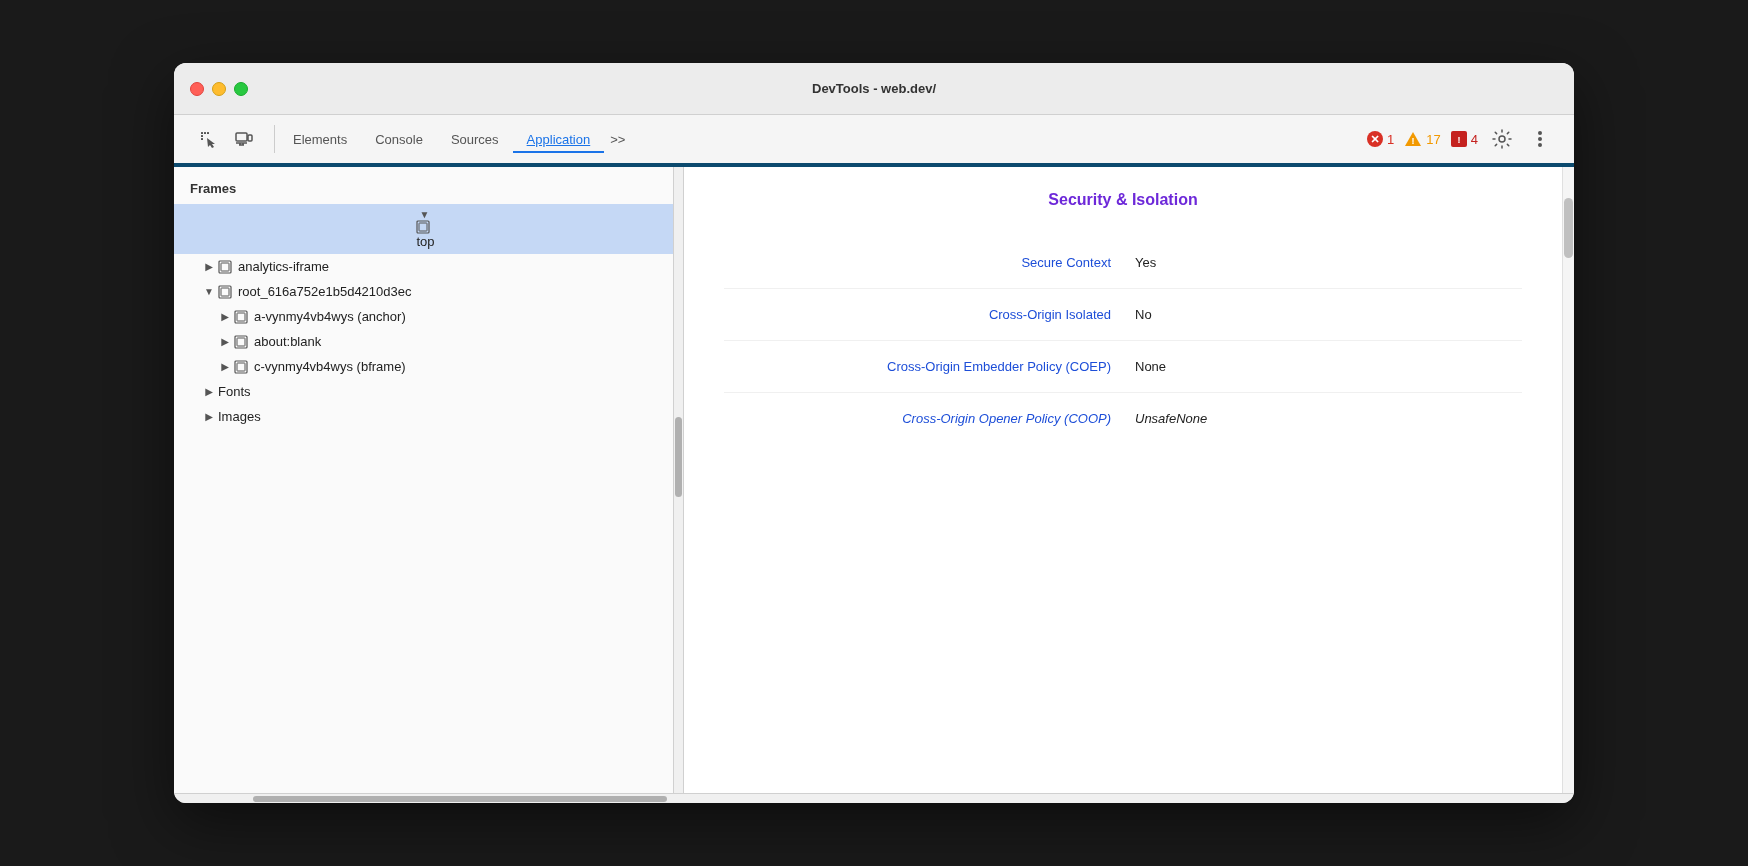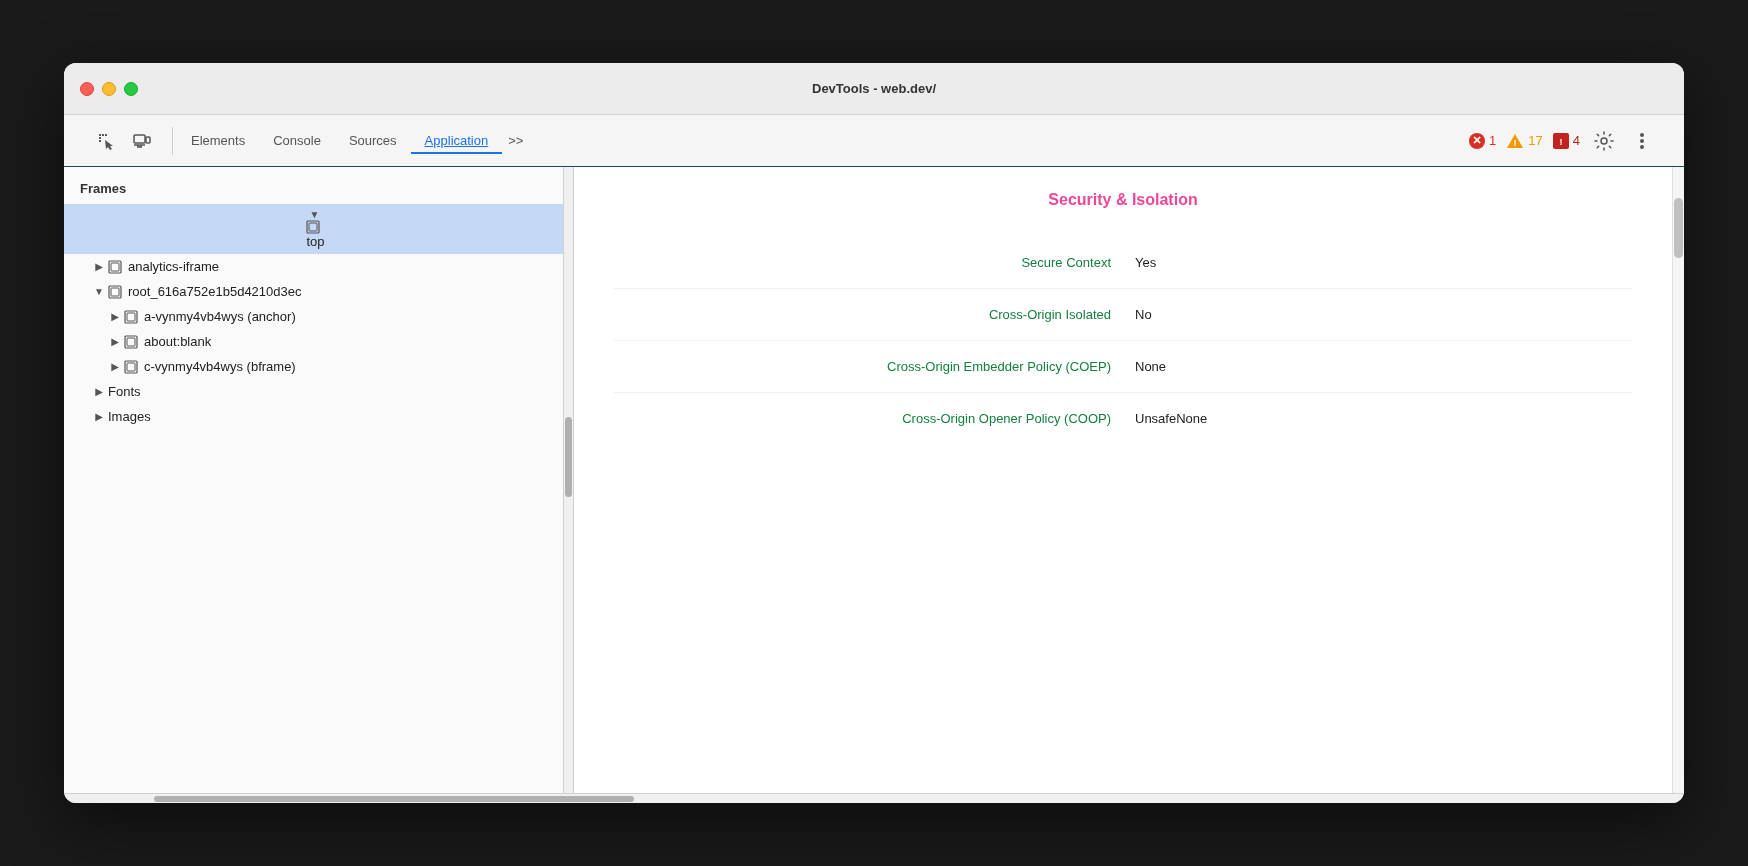--- a/index.html
+++ b/index.html
@@ -7,21 +7,21 @@
     body {
       background: #1a1a1a;
       display: flex;
       justify-content: center;
       align-items: center;
       min-height: 100vh;
       font-family: -apple-system, BlinkMacSystemFont, 'Helvetica Neue', sans-serif;
     }
 
     .window {
-      width: 1620px;
+      width: 1400px;
       height: 740px;
       background: #f0f0f0;
       border-radius: 12px;
       overflow: hidden;
       box-shadow: 0 20px 60px rgba(0,0,0,0.5);
       display: flex;
       flex-direction: column;
     }
 
     
@@ -59,22 +59,22 @@
       font-weight: 600;
       color: #333;
     }
 
     
     .toolbar {
       background: #f5f5f5;
       height: 52px;
       display: flex;
       align-items: center;
-      padding: 0 28px;
-      border-bottom: 1px solid #0c4a6e;
+      padding: 0 20px;
+      border-bottom: 4px solid #0c4a6e;
       gap: 0;
     }
 
     .toolbar-icons {
       display: flex;
       gap: 8px;
       align-items: center;
       margin-right: 12px;
     }
 
@@ -301,42 +301,43 @@
     }
 
     .right-panel::-webkit-scrollbar-thumb {
       background: #c0c0c0;
       border-radius: 5px;
     }
 
     .section-heading {
       font-size: 16px;
       font-weight: 700;
-      color: #ec4899;
+      color: #6d28d9;
       text-align: center;
       margin-bottom: 28px;
     }
 
     .info-row {
       display: flex;
       align-items: flex-start;
       padding: 18px 0;
       border-bottom: 1px solid #f0f0f0;
     }
 
     .info-row:last-child {
       border-bottom: none;
+      font-style: italic;
     }
 
     .info-label {
       flex: 1;
       text-align: right;
       padding-right: 24px;
       font-size: 13px;
-      color: #15803d;
+      color: #1d4ed8;
       font-weight: 400;
     }
 
     .info-value {
       flex: 1;
       font-size: 13px;
       color: #222;
       font-weight: 400;
     }
   </style>

